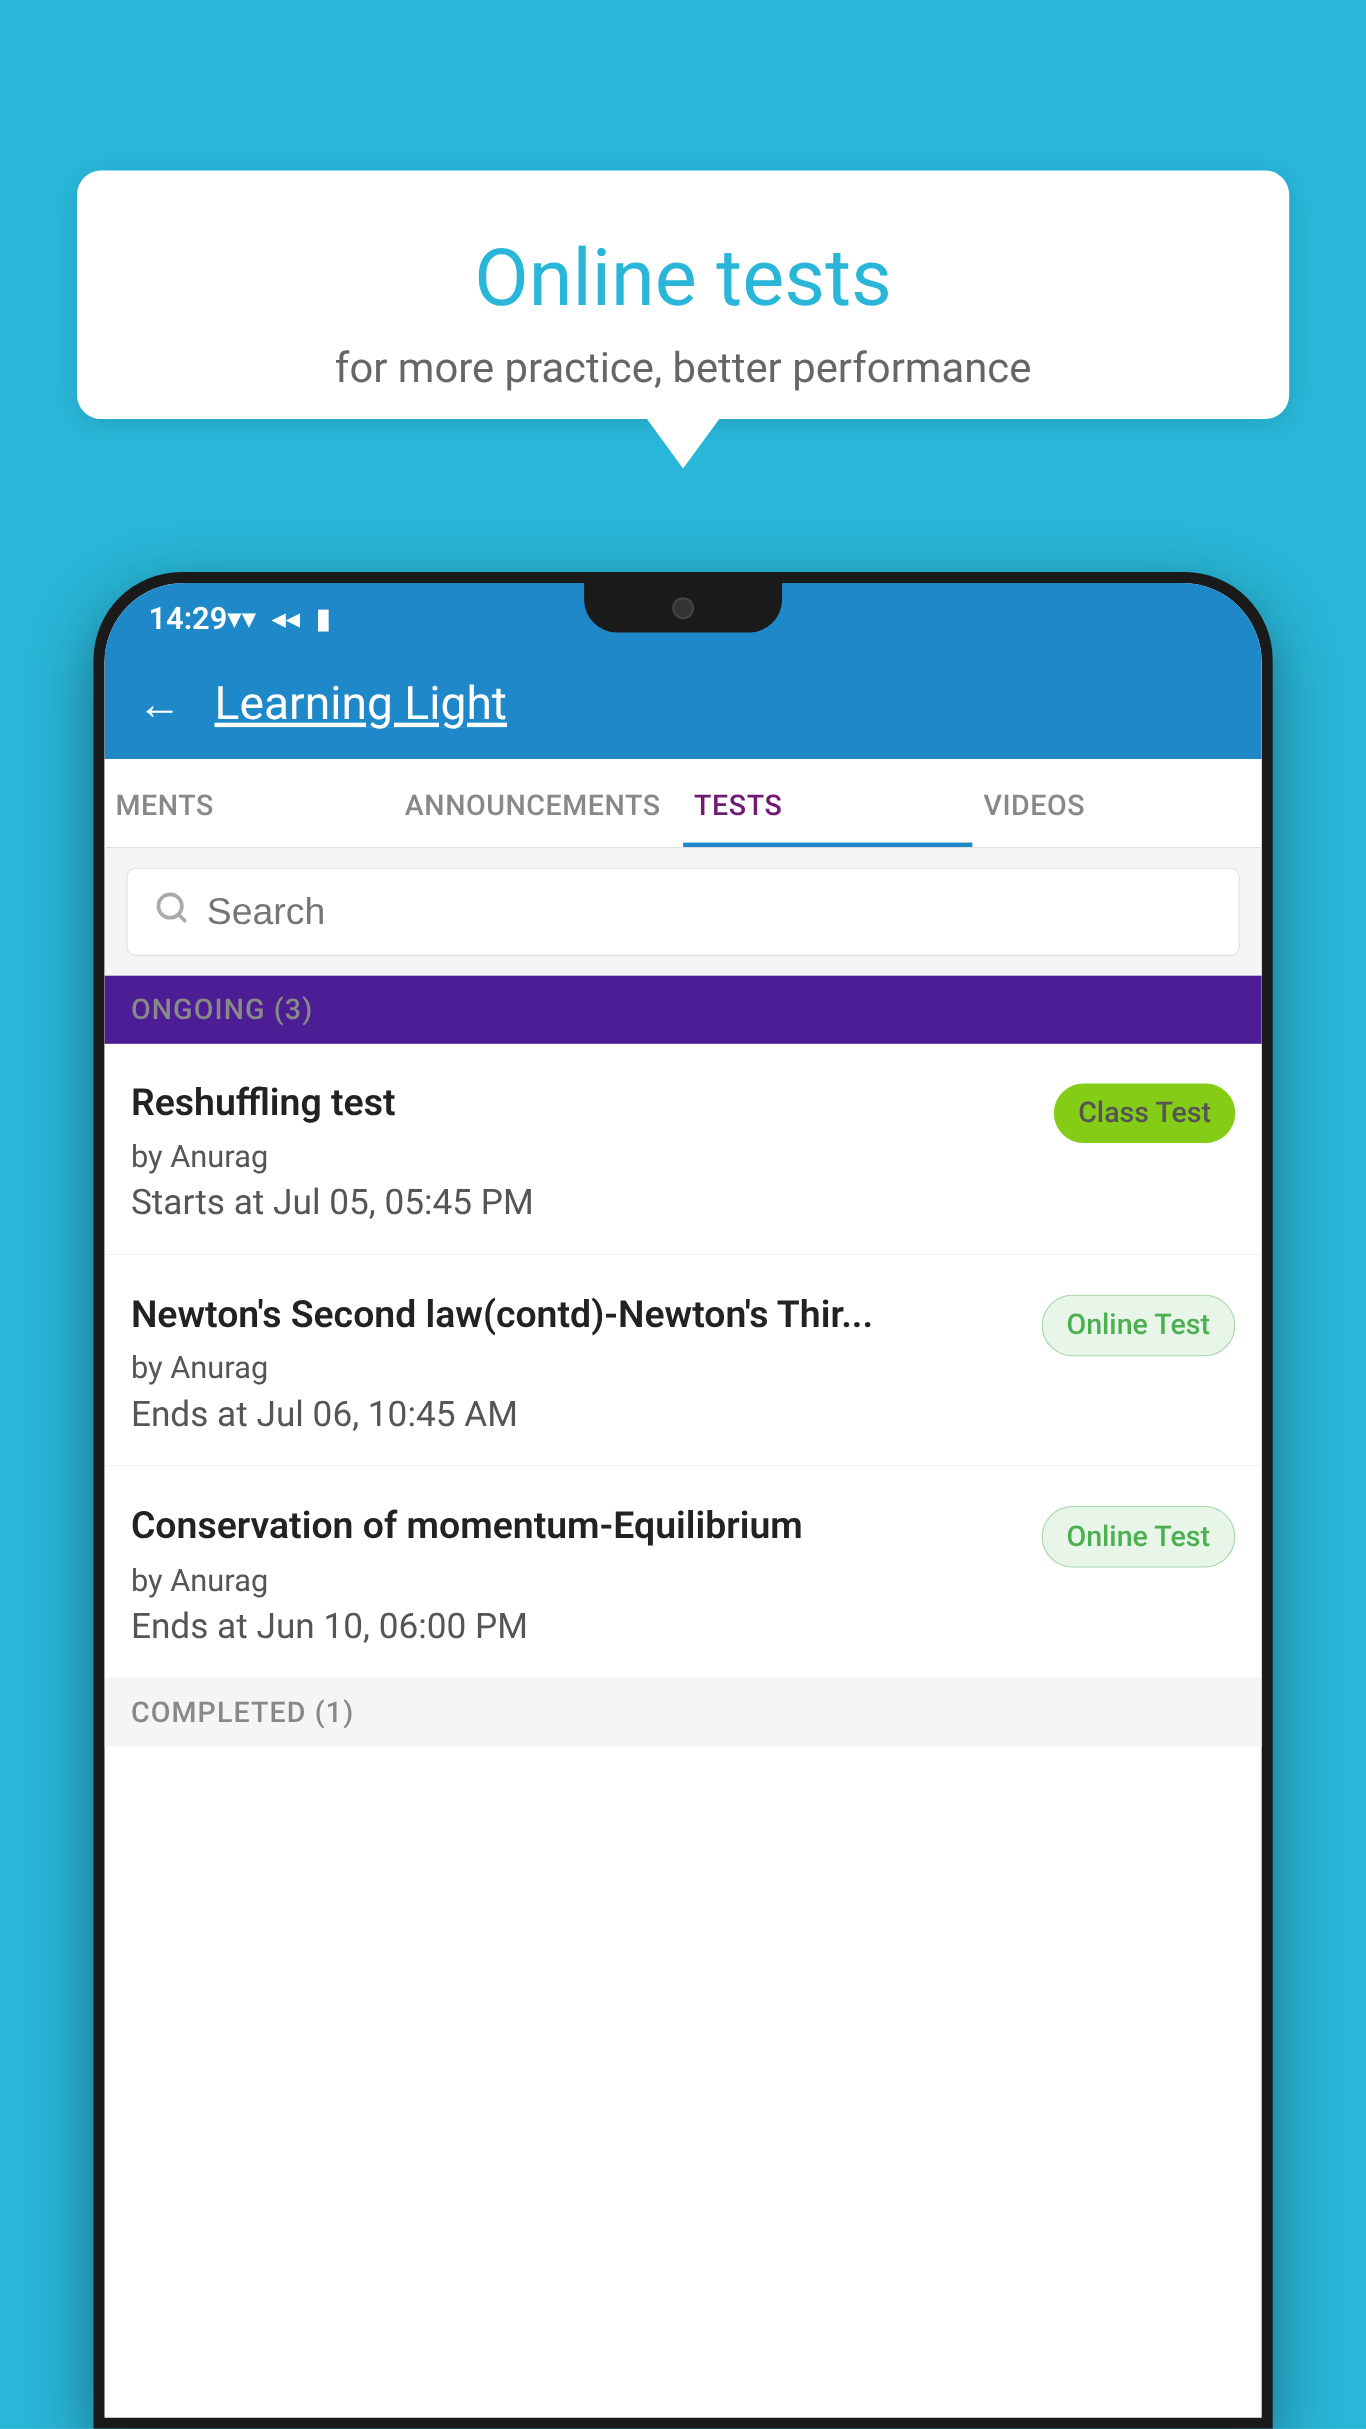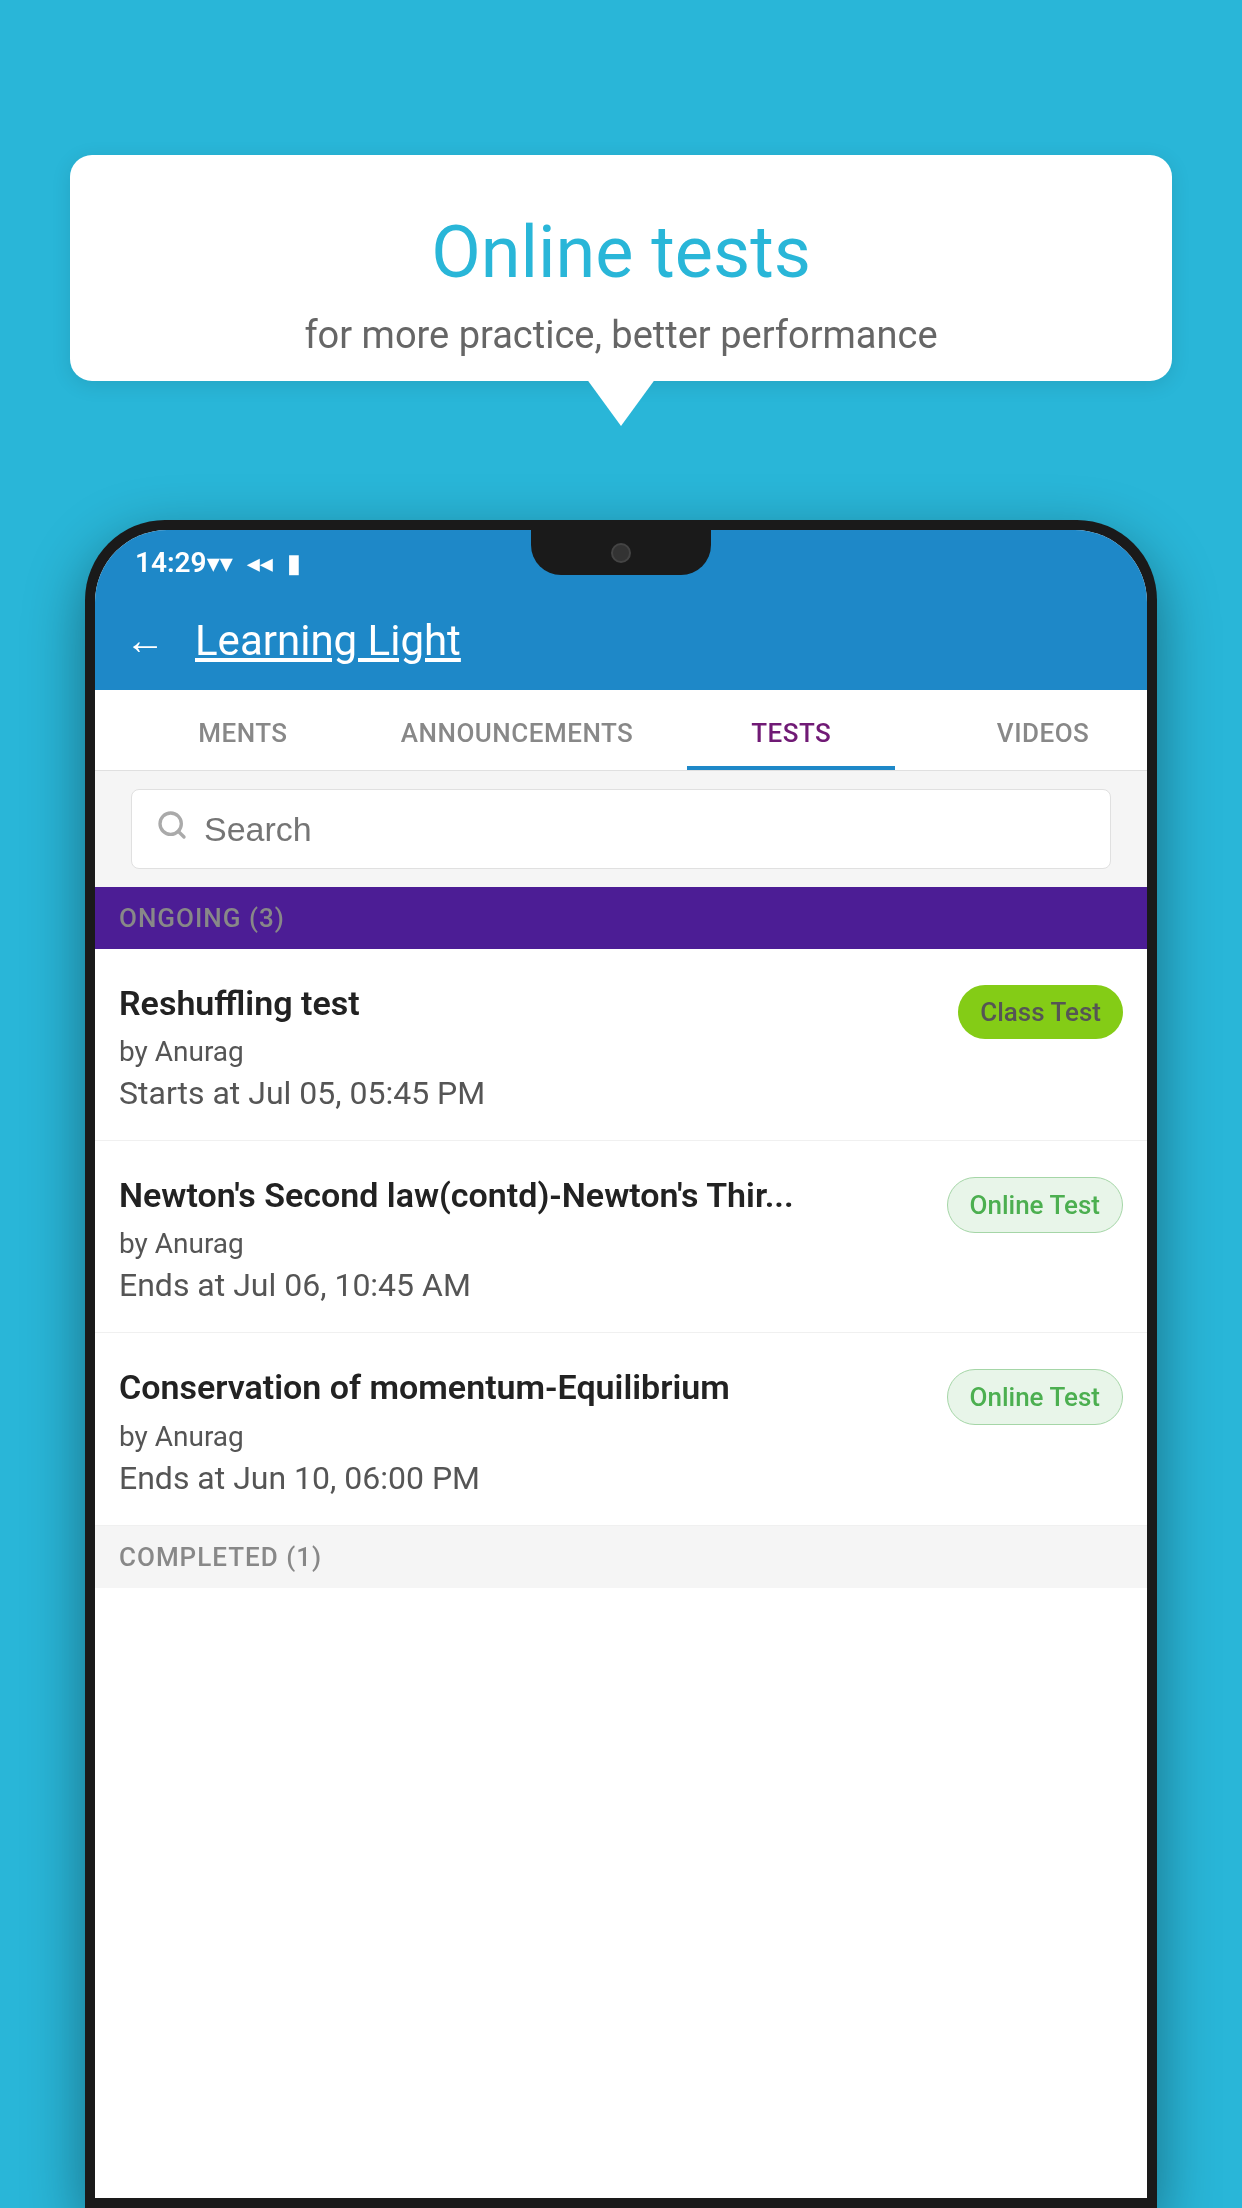--- a/index.html
+++ b/index.html
@@ -156,50 +156,49 @@
     
     .tabs-container {
       background: white;
       display: flex;
       border-bottom: 1px solid #e0e0e0;
       overflow: hidden;
     }
 
     .tab {
       flex: 1;
-      text-align: center;
+      text-align: left;
       padding: 28px 10px 22px;
       font-size: 26px;
       color: #888;
       font-weight: 500;
       letter-spacing: 0.5px;
       cursor: pointer;
       position: relative;
       white-space: nowrap;
-      margin-left: 44px;
     }
 
     .tab.active {
       color: #701a75;
     }
 
     .tab.active::after {
       content: '';
       position: absolute;
       bottom: 0;
       left: 0;
       right: 0;
       height: 4px;
       background: #1e88c8;
     }
 
     
     .search-container {
       background: #f5f5f5;
-      padding: 18px 36px;
+      padding: 18px 20px;
     }
 
     .search-input-wrapper {
       background: white;
       border-radius: 8px;
       display: flex;
       align-items: center;
       padding: 18px 24px;
       gap: 16px;
       border: 1px solid #e0e0e0;

